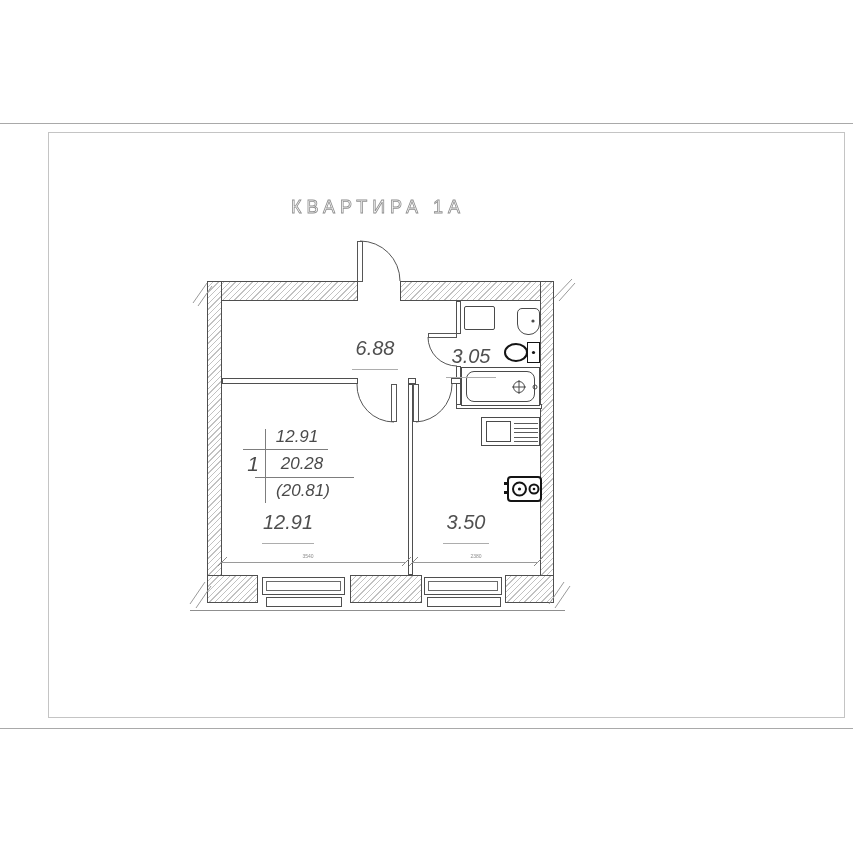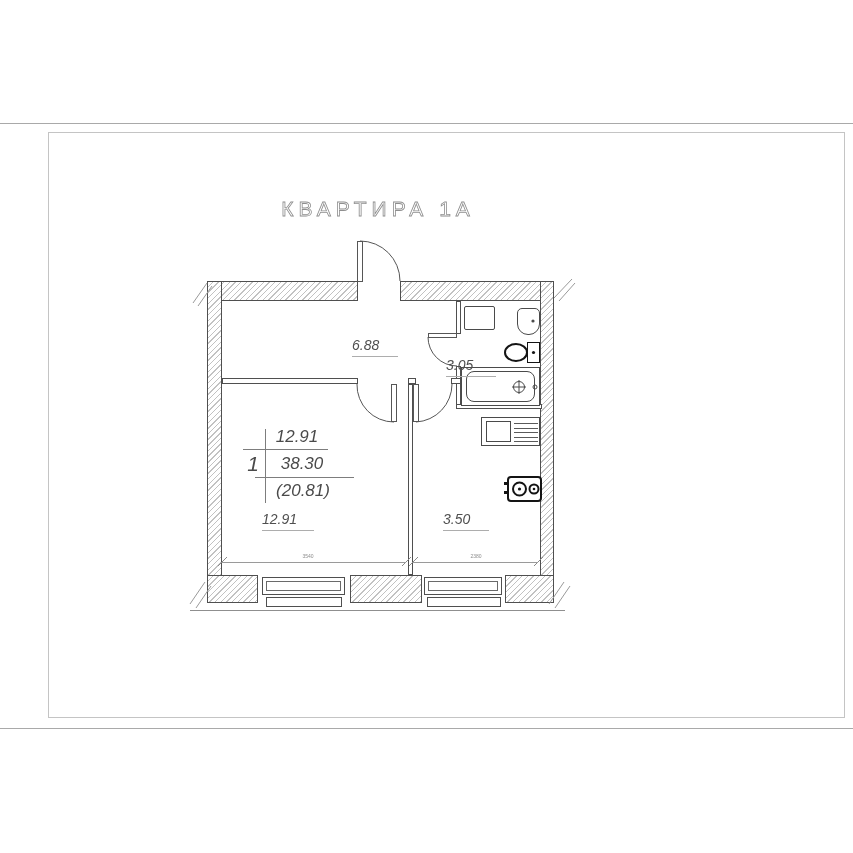--- a/index.html
+++ b/index.html
@@ -10,24 +10,24 @@
   .page{border:1px solid #c4c4c4;background:#fff;}
   .wall{background:repeating-linear-gradient(135deg,#ffffff 0 3px,#c2c2c2 3px 4px);
         border:1px solid #4f4f4f;}
   .part{background:#fff;border:1px solid #4f4f4f;}
   .leaf{background:#fff;border:1px solid #565656;}
   .fix{background:#fff;border:1px solid #4a4a4a;}
   .fix-bold{background:#fff;border:2px solid #141414;}
   .winframe{border:1px solid #4f4f4f;background:#fff;}
   .winframe .inner{position:absolute;left:3px;right:3px;top:3px;bottom:3px;border:1px solid #6a6a6a;}
   .sill{border:1px solid #4f4f4f;background:#fff;}
-  .title{font-size:21px;letter-spacing:5px;text-align:center;color:#949494;
+  .title{font-size:18px;letter-spacing:5px;text-align:center;color:#949494;
          -webkit-text-stroke:0.8px #8f8f8f;-webkit-text-fill-color:#ffffff;white-space:nowrap;}
-  .rlabel{font-style:italic;font-size:14px;color:#4f4f4f;text-align:left;
-          border-bottom:1px solid #adadad;padding-bottom:3px;}
+  .rlabel{font-style:italic;font-size:20px;color:#4f4f4f;text-align:center;
+          border-bottom:1px solid #adadad;padding-bottom:9px;}
   .stamp-num{font-style:italic;color:#4a4a4a;text-align:center;font-size:17px;white-space:nowrap;}
   .stamp-rooms{font-style:italic;color:#4a4a4a;font-size:21px;text-align:center;}
   .stline{background:#7d7d7d;}
   .dimline{background:#9a9a9a;height:1px;}
   .dimtext{font-size:5px;color:#8d8d8d;text-align:center;letter-spacing:0;}
   .stripes{background:repeating-linear-gradient(to bottom,#5a5a5a 0 1px,transparent 1px 4.5px);}
   .knob{background:#141414;}
   svg{position:absolute;left:0;top:0;}
 </style>
 </head>
@@ -116,24 +116,24 @@
 
 <div class="abs title" style="left:238px;top:197px;width:280px;">КВАРТИРА 1А</div>
 
 <div class="abs" style="left:265px;top:429px;width:1px;height:74px;">
     <div class="stline" style="width:1px;height:74px;"></div>
   </div>
 <div class="abs stline" style="left:243px;top:449px;width:85px;height:1px;"></div>
 <div class="abs stline" style="left:255px;top:477px;width:99px;height:1px;"></div>
 <div class="abs stamp-num" style="left:266px;top:427px;width:62px;">12.91</div>
 <div class="abs stamp-rooms" style="left:242px;top:452px;width:22px;">1</div>
-<div class="abs stamp-num" style="left:268px;top:454px;width:68px;">38.30</div>
+<div class="abs stamp-num" style="left:268px;top:454px;width:68px;">20.28</div>
 <div class="abs stamp-num" style="left:264px;top:481px;width:78px;">(20.81)</div>
 
 <div class="abs rlabel" style="left:352px;top:337px;width:46px;">6.88</div>
-<div class="abs rlabel" style="left:446px;top:357px;width:50px;">3.05</div>
+<div class="abs rlabel" style="left:446px;top:345px;width:50px;">3.05</div>
 <div class="abs rlabel" style="left:262px;top:511px;width:52px;">12.91</div>
 <div class="abs rlabel" style="left:443px;top:511px;width:46px;">3.50</div>
 
 <div class="abs dimline" style="left:222px;top:562px;width:184px;"></div>
 <div class="abs dimline" style="left:413px;top:562px;width:125px;"></div>
 <div class="abs dimtext" style="left:290px;top:553px;width:36px;">3540</div>
 <div class="abs dimtext" style="left:458px;top:553px;width:36px;">2380</div>
 
 </body></html>

